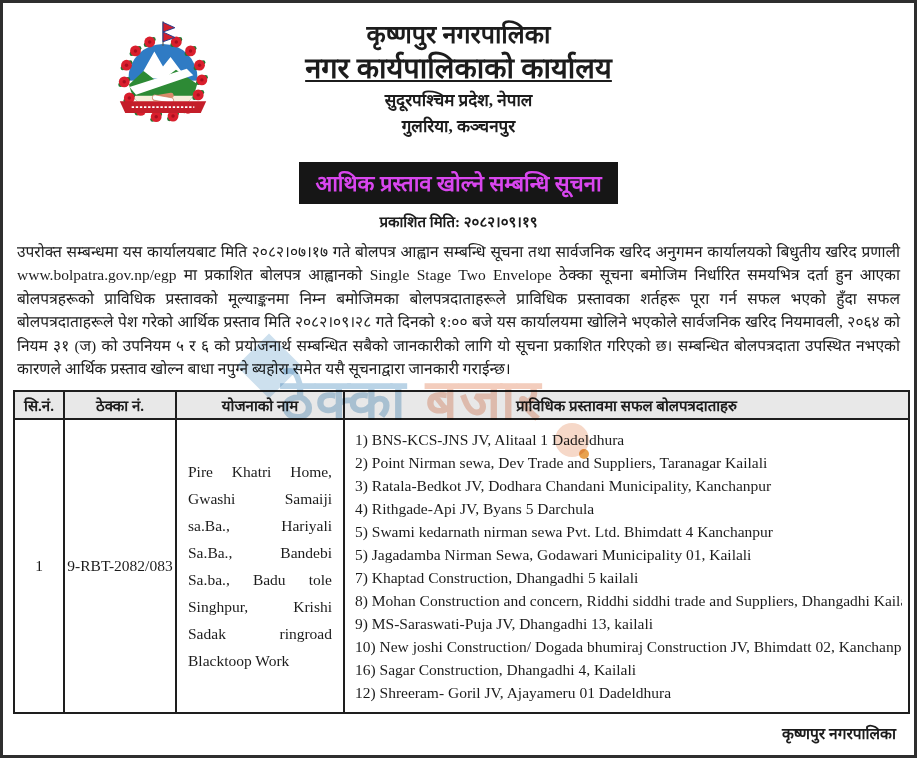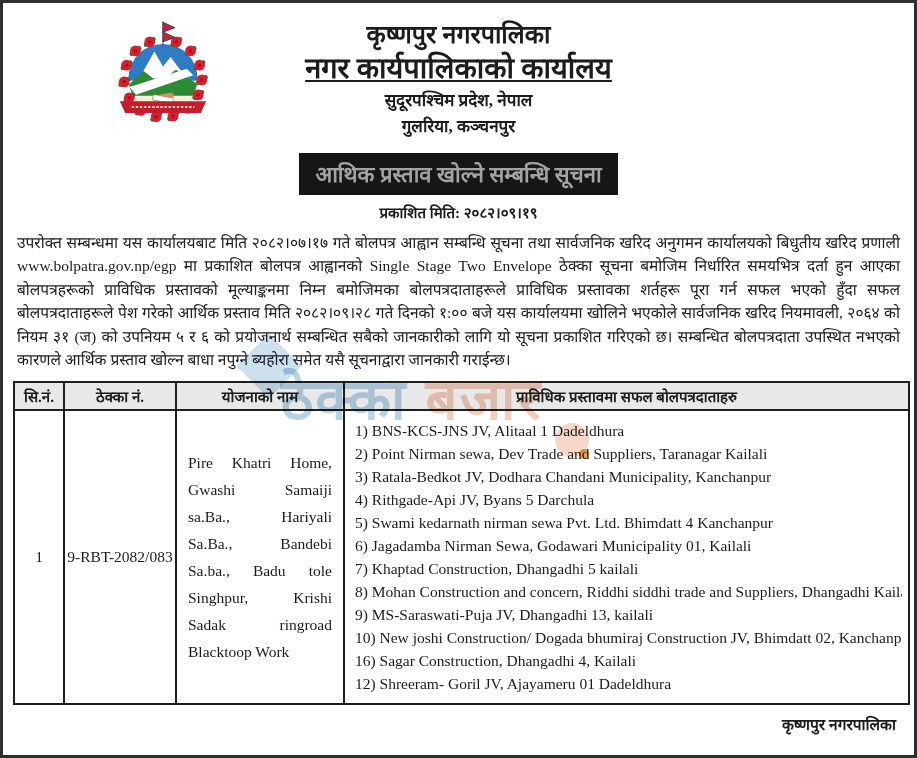--- a/index.html
+++ b/index.html
@@ -5,21 +5,21 @@
   html,body{margin:0;padding:0;background:#ffffff;}
   body{width:917px;height:758px;position:relative;font-family:"Liberation Serif","DejaVu Serif",serif;color:#1c1c1c;}
   .page{position:absolute;inset:0;border:3px solid #2e2e2e;box-sizing:border-box;background:#fff;overflow:hidden;}
 
   
   .header{position:relative;padding-top:16px;text-align:center;}
   .logo{position:absolute;left:106px;top:14px;width:108px;height:110px;}
   .t1{font-size:25px;font-weight:bold;line-height:1.25;}
   .t2{font-size:29px;font-weight:bold;line-height:1.3;text-decoration:underline;}
   .addr{font-size:17px;font-weight:bold;line-height:1.55;}
-  .banner{display:inline-block;margin-top:12px;background:#161616;color:#a3a3a3;
+  .banner{display:inline-block;margin-top:21px;background:#161616;color:#d946ef;
           font-size:22px;font-weight:bold;padding:5px 16px 7px;}
   .published{font-size:15px;font-weight:bold;margin-top:7px;}
 
   
   .paragraph{margin:9px 14px 0 14px;text-align:justify;font-size:15.5px;line-height:23.5px;}
 
   
   .tbl{border-collapse:collapse;margin:9px 10px 0 10px;width:897px;table-layout:fixed;}
   .tbl th,.tbl td{border:2px solid #1e1e1e;vertical-align:middle;}
   .tbl th{background:#e8e8e8;font-size:15px;font-weight:bold;padding:3px 2px;}
@@ -133,21 +133,21 @@
       <tr>
         <td class="sn">1</td>
         <td class="contract">9-RBT-2082/083</td>
         <td class="project">Pire Khatri Home, Gwashi Samaiji sa.Ba., Hariyali Sa.Ba., Bandebi Sa.ba., Badu tole Singhpur, Krishi Sadak ringroad Blacktoop Work</td>
         <td class="bidders">
           <div class="bidder">1) BNS-KCS-JNS JV, Alitaal 1 Dadeldhura</div>
           <div class="bidder">2) Point Nirman sewa, Dev Trade and Suppliers, Taranagar Kailali</div>
           <div class="bidder">3) Ratala-Bedkot JV, Dodhara Chandani Municipality, Kanchanpur</div>
           <div class="bidder">4) Rithgade-Api JV, Byans 5 Darchula</div>
           <div class="bidder">5) Swami kedarnath nirman sewa Pvt. Ltd. Bhimdatt 4 Kanchanpur</div>
-          <div class="bidder">6) Jagadamba Nirman Sewa, Godawari Municipality 01, Kailali</div>
+          <div class="bidder">5) Jagadamba Nirman Sewa, Godawari Municipality 01, Kailali</div>
           <div class="bidder">7) Khaptad Construction, Dhangadhi 5 kailali</div>
           <div class="bidder">8) Mohan Construction and concern, Riddhi siddhi trade and Suppliers, Dhangadhi Kailali</div>
           <div class="bidder">9) MS-Saraswati-Puja JV, Dhangadhi 13, kailali</div>
           <div class="bidder">10) New joshi Construction/ Dogada bhumiraj Construction JV, Bhimdatt 02, Kanchanpur</div>
           <div class="bidder">16) Sagar Construction, Dhangadhi 4, Kailali</div>
           <div class="bidder">12) Shreeram- Goril JV, Ajayameru 01 Dadeldhura</div>
         </td>
       </tr>
     </tbody>
   </table>

